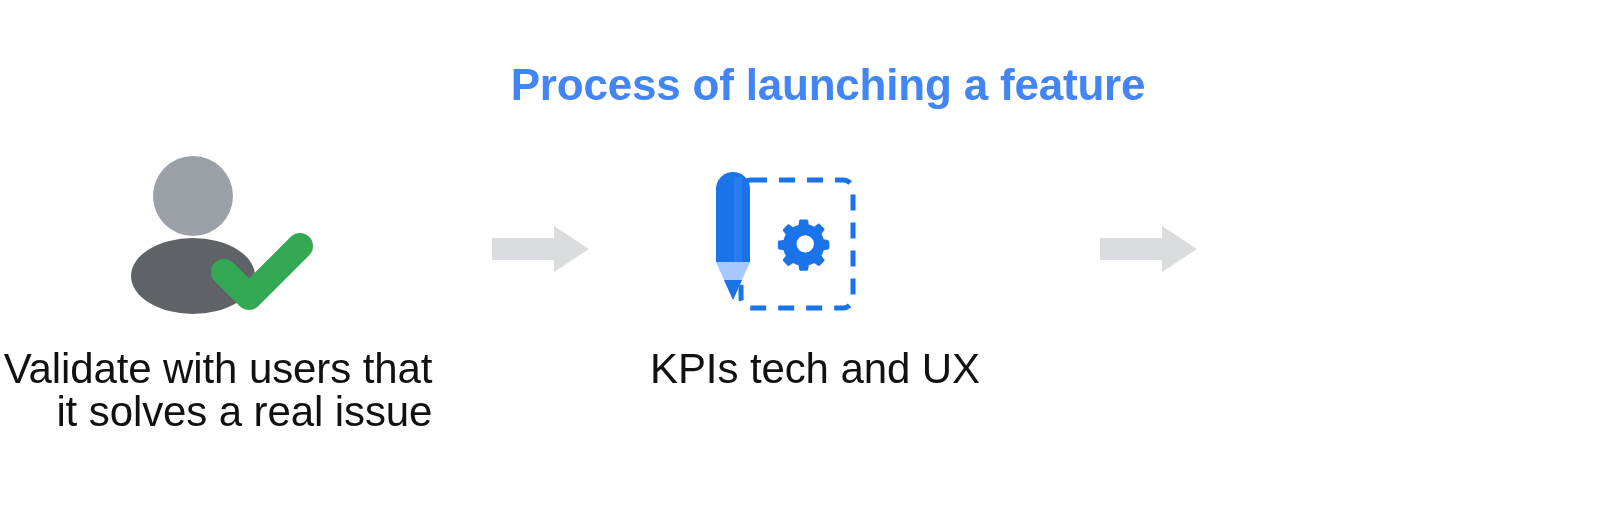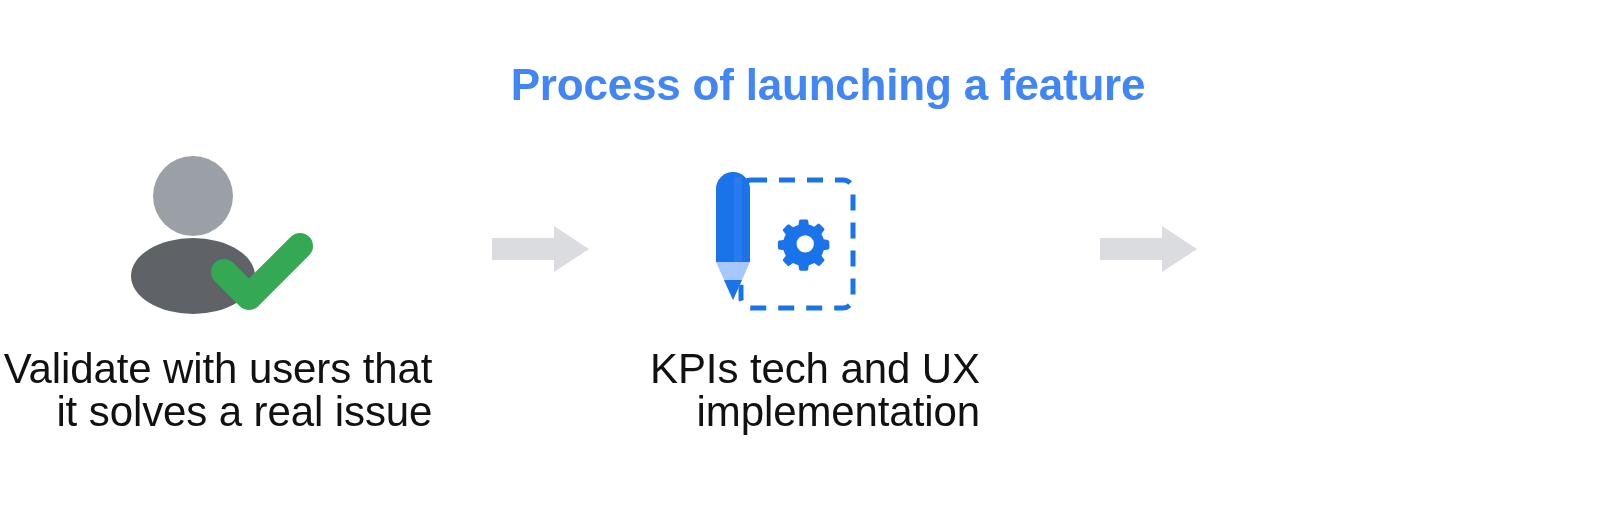--- a/index.html
+++ b/index.html
@@ -139,21 +139,20 @@
           <g transform="translate(91,72)">
             <path fill="#1A73E8" d="M 33.5 -6.5 L 26.5 -7.6 a 27 27 0 0 0 -3.6 -8.7 l 4.3 -5.7 a 2.6 2.6 0 0 0 -0.25 -3.4 l -6.6 -6.6 a 2.6 2.6 0 0 0 -3.4 -0.25 l -5.7 4.3 a 27 27 0 0 0 -8.7 -3.6 L 1.5 -37.5 a 2.6 2.6 0 0 0 -2.6 -2.2 l -9.3 0 a 2.6 2.6 0 0 0 -2.6 2.2 l -1.1 7 a 27 27 0 0 0 -8.7 3.6 l -5.7 -4.3 a 2.6 2.6 0 0 0 -3.4 0.25 l -6.6 6.6 a 2.6 2.6 0 0 0 -0.25 3.4 l 4.3 5.7 a 27 27 0 0 0 -3.6 8.7 l -7 1.1 a 2.6 2.6 0 0 0 -2.2 2.6 l 0 9.3 a 2.6 2.6 0 0 0 2.2 2.6 l 7 1.1 a 27 27 0 0 0 3.6 8.7 l -4.3 5.7 a 2.6 2.6 0 0 0 0.25 3.4 l 6.6 6.6 a 2.6 2.6 0 0 0 3.4 0.25 l 5.7 -4.3 a 27 27 0 0 0 8.7 3.6 l 1.1 7 a 2.6 2.6 0 0 0 2.6 2.2 l 9.3 0 a 2.6 2.6 0 0 0 2.6 -2.2 l 1.1 -7 a 27 27 0 0 0 8.7 -3.6 l 5.7 4.3 a 2.6 2.6 0 0 0 3.4 -0.25 l 6.6 -6.6 a 2.6 2.6 0 0 0 0.25 -3.4 l -4.3 -5.7 a 27 27 0 0 0 3.6 -8.7 l 7 -1.1 a 2.6 2.6 0 0 0 2.2 -2.6 l 0 -9.3 a 2.6 2.6 0 0 0 -2.2 -2.6 Z
                      M -3.2 13.8 a 14 14 0 1 1 0 -28 a 14 14 0 0 1 0 28 Z" transform="translate(3.2,0) scale(0.62)"></path>
           </g>
         </svg>
       </div>
     </div>
 
     <div class="step-caption">
       <span class="caption-line">KPIs tech and UX</span>
-      <span class="caption-line">implementation</span>
     </div>
   </div>
 
   <div class="arrow" id="arrow-2">
     <svg width="97" height="46" viewBox="0 0 97 46" xmlns="http://www.w3.org/2000/svg">
       <path d="M 0 12 L 62 12 L 62 0 L 97 23 L 62 46 L 62 34 L 0 34 Z" fill="#DADCE0"></path>
     </svg>
   </div>
 
 

